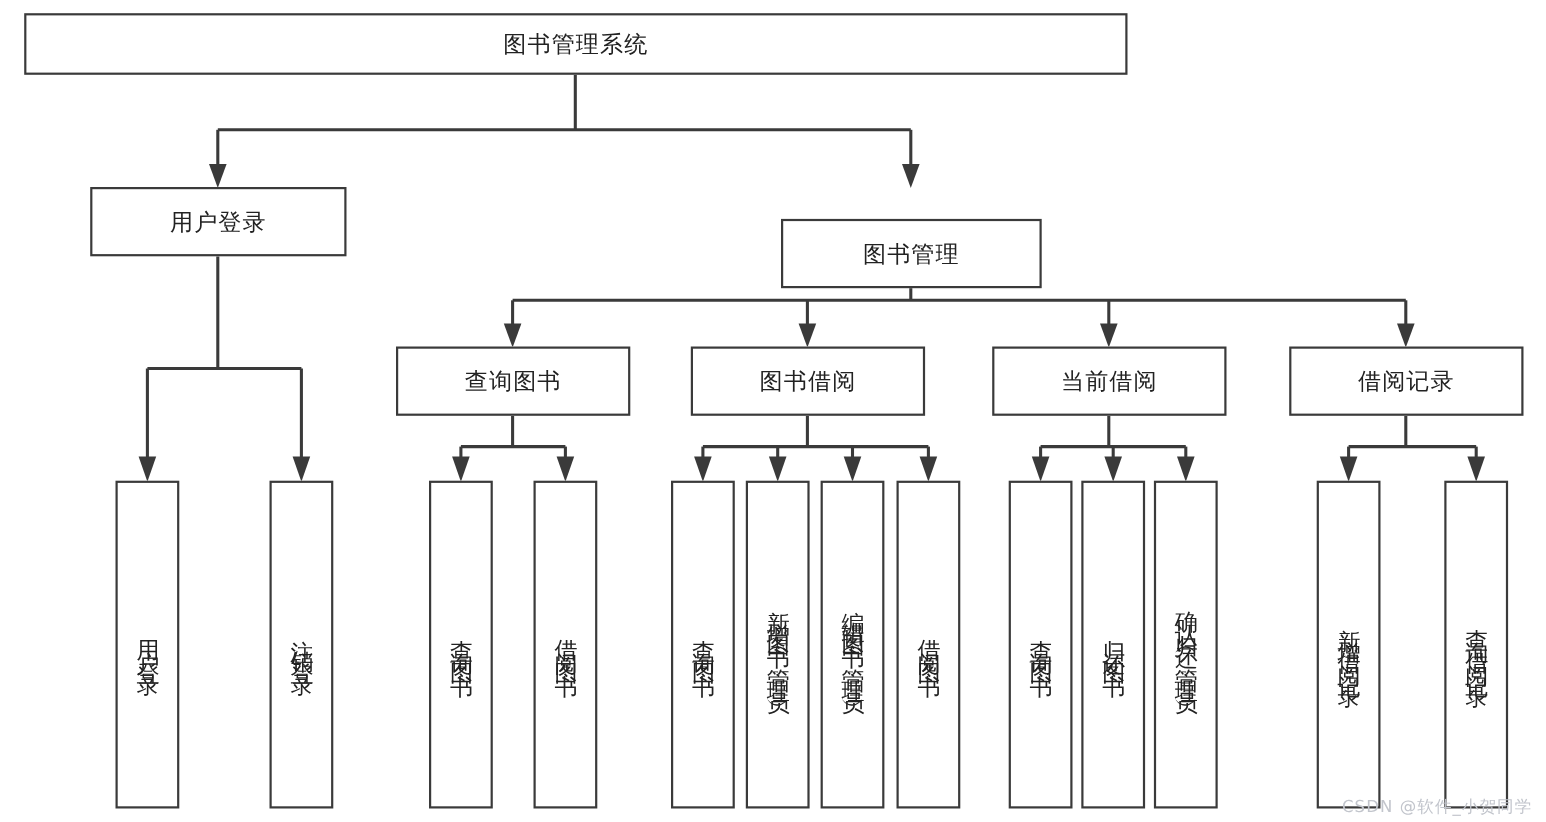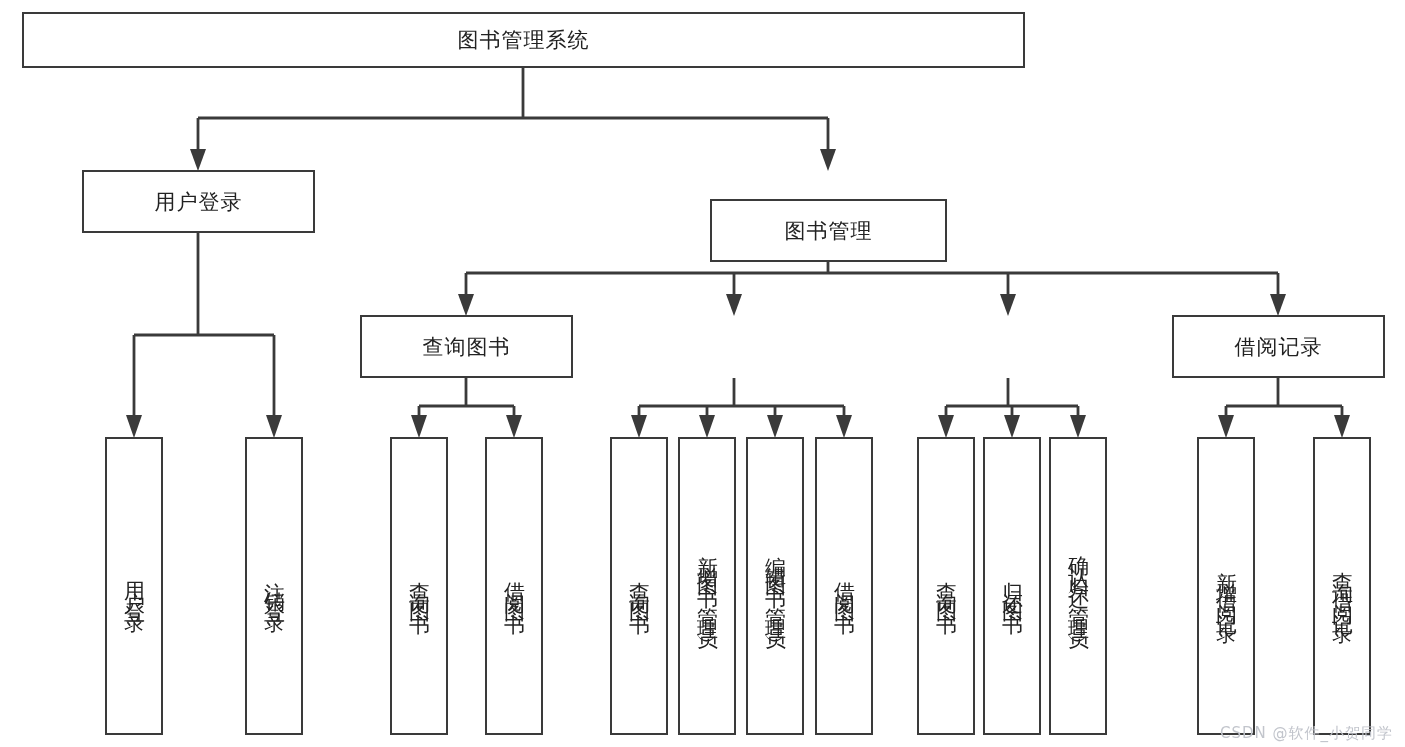--- a/index.html
+++ b/index.html
@@ -128,20 +128,26 @@
   <div class="node hnode" style="left:82px; top:170px; width:233px; height:63px;">
     <span>用户登录</span>
   </div>
   <div class="node hnode" style="left:710px; top:170px; width:237px; height:63px;margin-top:29px;">
     <span>图书管理</span>
   </div>
 
   <div class="node hnode" style="left:360px; top:315px; width:213px; height:63px;">
     <span>查询图书</span>
   </div>
+  <div class="node hnode" style="left:628px; top:315px; width:213px; height:63px;">
+    <span>图书借阅</span>
+  </div>
+  <div class="node hnode" style="left:902px; top:315px; width:213px; height:63px;">
+    <span>当前借阅</span>
+  </div>
   <div class="node hnode" style="left:1172px; top:315px; width:213px; height:63px;font-family:Liberation Mono, monospace;">
     <span>借阅记录</span>
   </div>
 
   <div class="node vnode" style="left:105px; top:437px; width:58px; height:298px;">
     <span>用户登录</span>
   </div>
   <div class="node vnode" style="left:245px; top:437px; width:58px; height:298px;">
     <span>注销登录</span>
   </div>

